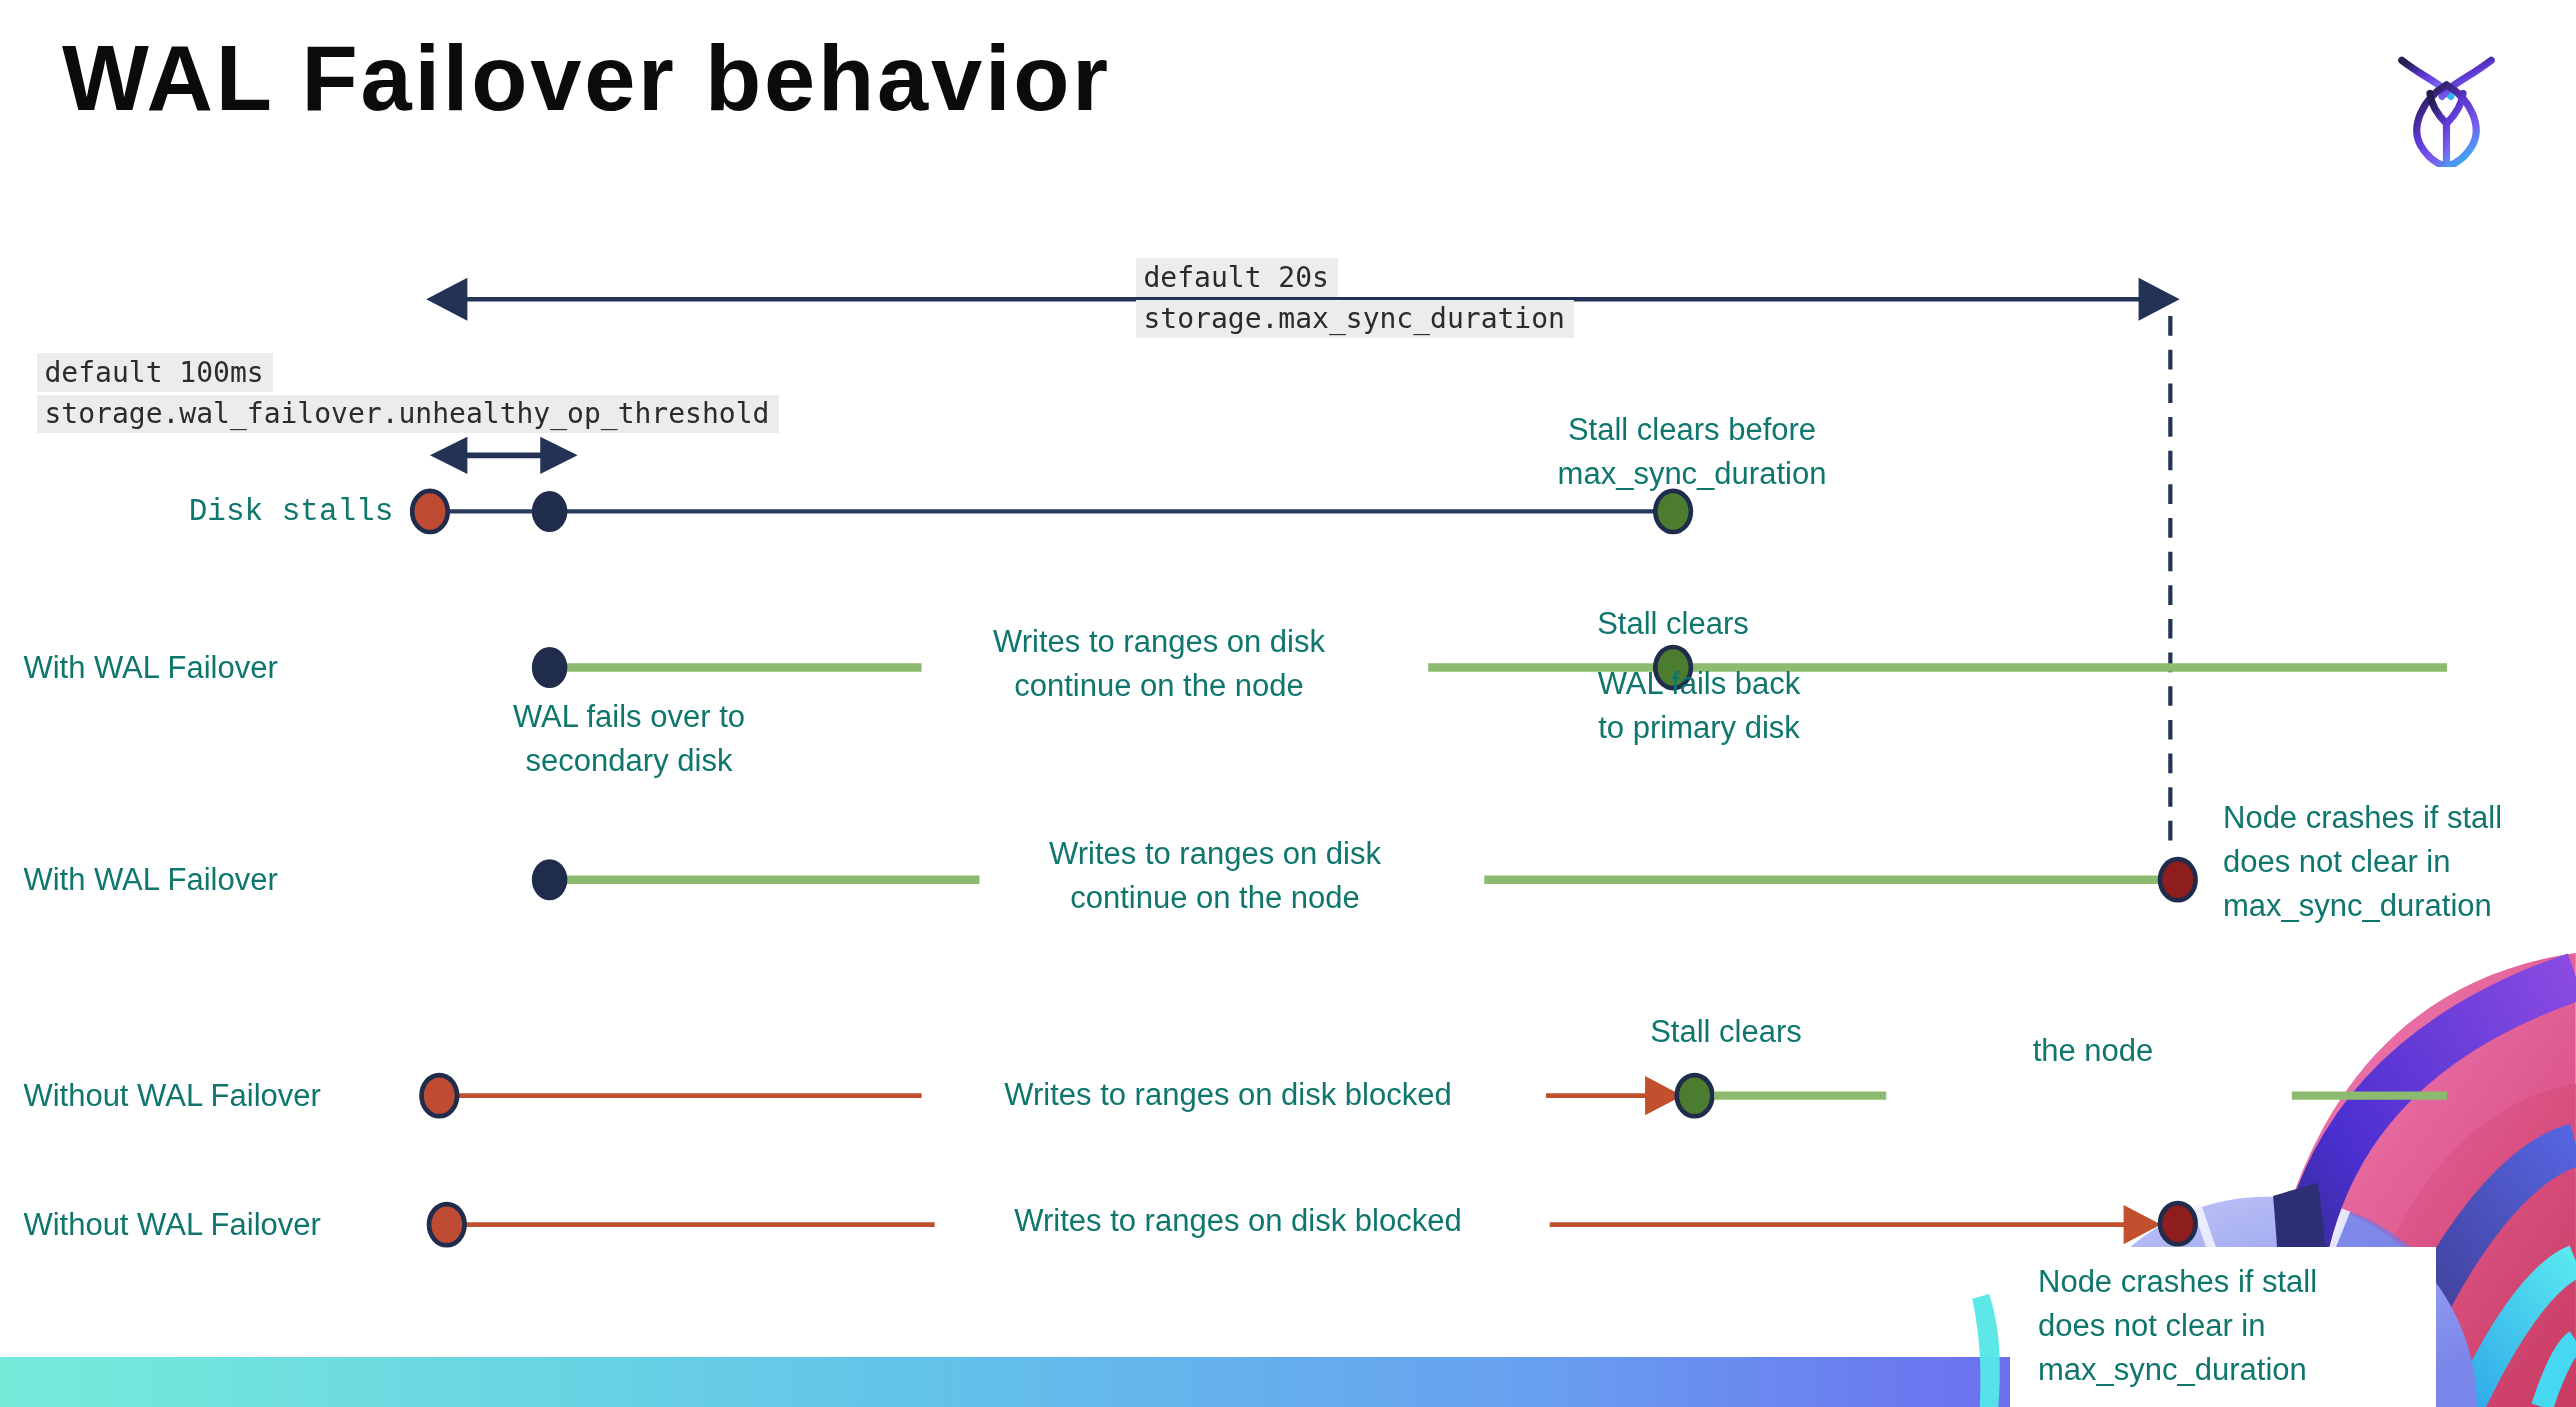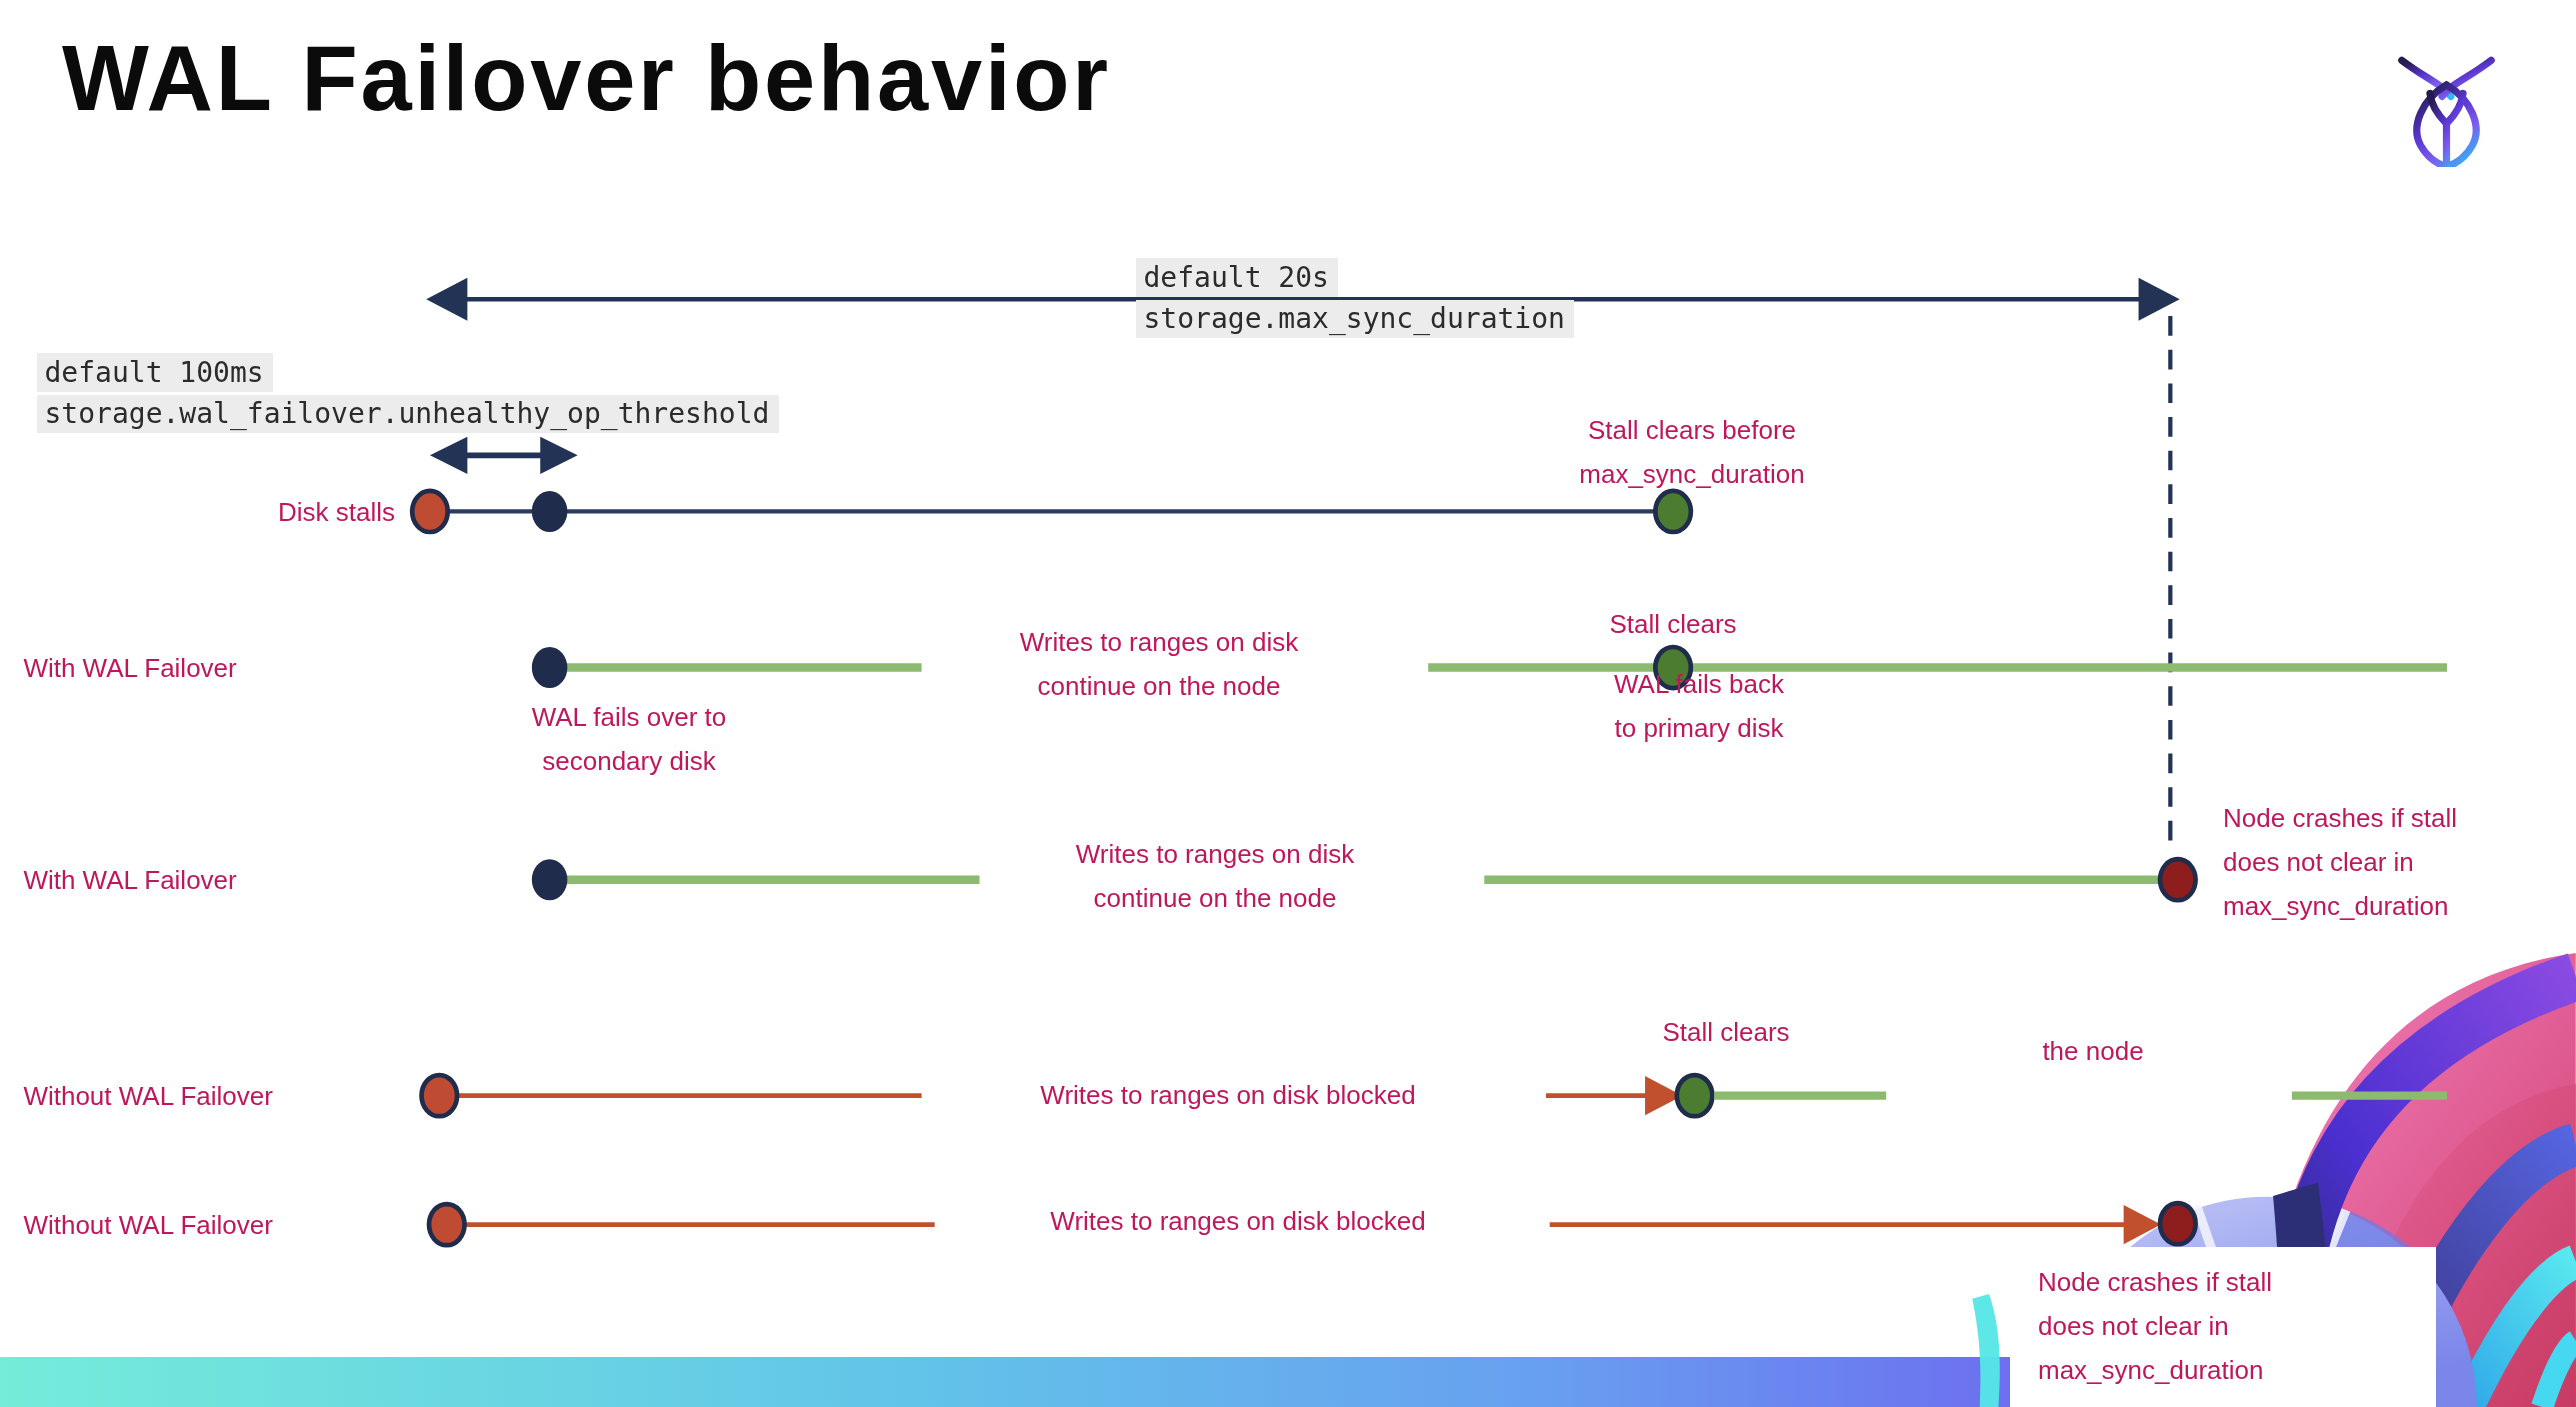--- a/index.html
+++ b/index.html
@@ -1,21 +1,21 @@
 <!DOCTYPE html>
 <html style="font-size:15px"><head>
 <meta charset="utf-8">
 <style>
   html,body{margin:0;padding:0;background:#ffffff;}
   #canvas{position:relative;width:2576px;height:1408px;overflow:hidden;background:#ffffff;
           font-family:"Liberation Sans",sans-serif;color:#161616;}
   .layer{position:absolute;left:0;top:0;}
-  .t{position:absolute;font-size:26px;line-height:44px;color:#be185d;z-index:4;}
+  .t{position:absolute;font-size:31px;line-height:44px;color:#0f766e;z-index:4;}
   .c{text-align:center;}
-  .r{text-align:right;}
+  .r{text-align:center;font-family:Liberation Mono, monospace;}
   .title{position:absolute;left:62px;top:22.4px;font-size:92px;line-height:112px;font-weight:800;
          letter-spacing:2.8px;color:#0b0b0b;z-index:4;text-align:center;}
   .mono{position:absolute;z-index:4;}
   .mono span{display:table;background:#ececec;color:#2b2b2b;font-family:"DejaVu Sans Mono","Liberation Mono",monospace;
              font-size:28px;line-height:35px;padding:1.9px 9.3px 1.9px 7.5px;margin-bottom:2.8px;}
   #bottom-bar{position:absolute;left:0;top:1357px;width:2576px;height:50px;z-index:0;
               background:linear-gradient(90deg,#74ecd9 0%,#62c4e9 35%,#689ff0 60%,#6d65ef 82%,#6d65ef 100%);}
   #crash-box{position:absolute;left:2010px;top:1247px;width:426px;height:161px;background:#ffffff;z-index:2;}
   #crash-box-text{position:absolute;left:2038px;top:1260px;width:393px;z-index:4;text-align:left;}
   svg{display:block;}

